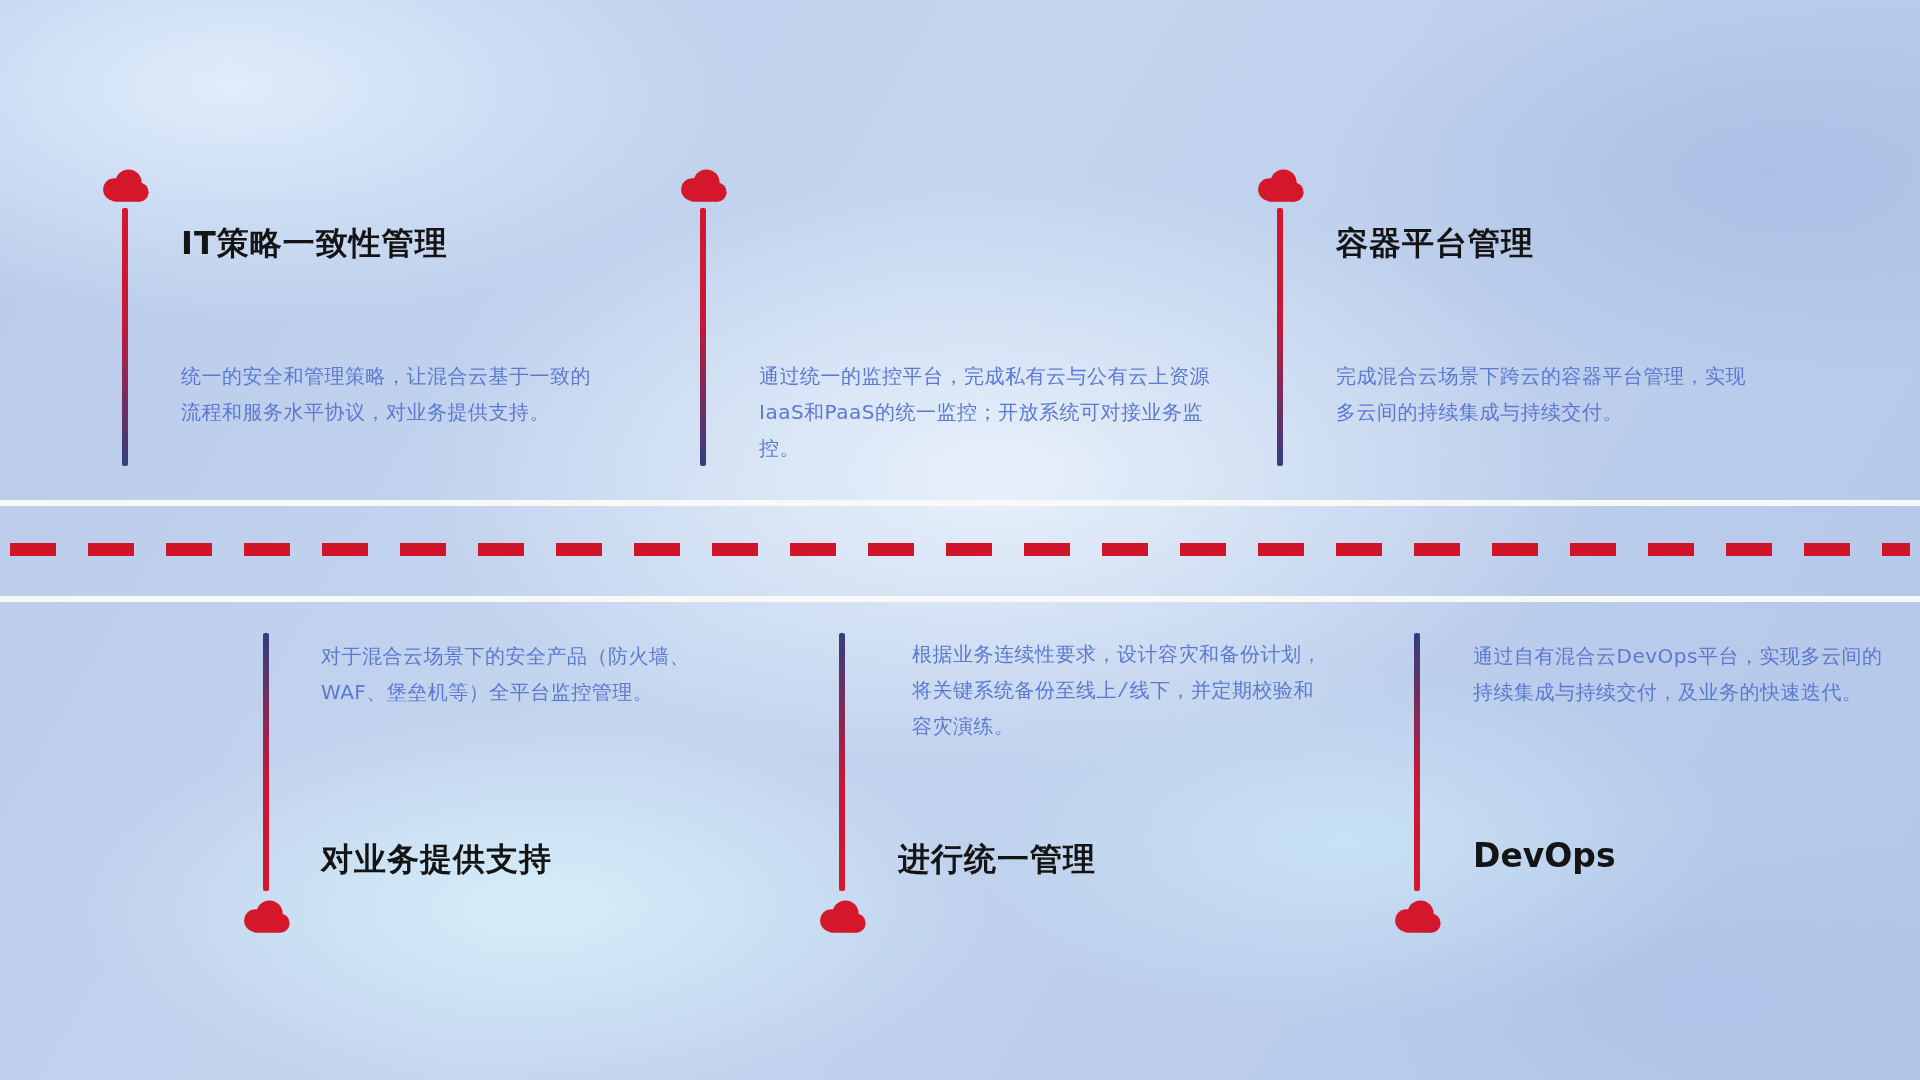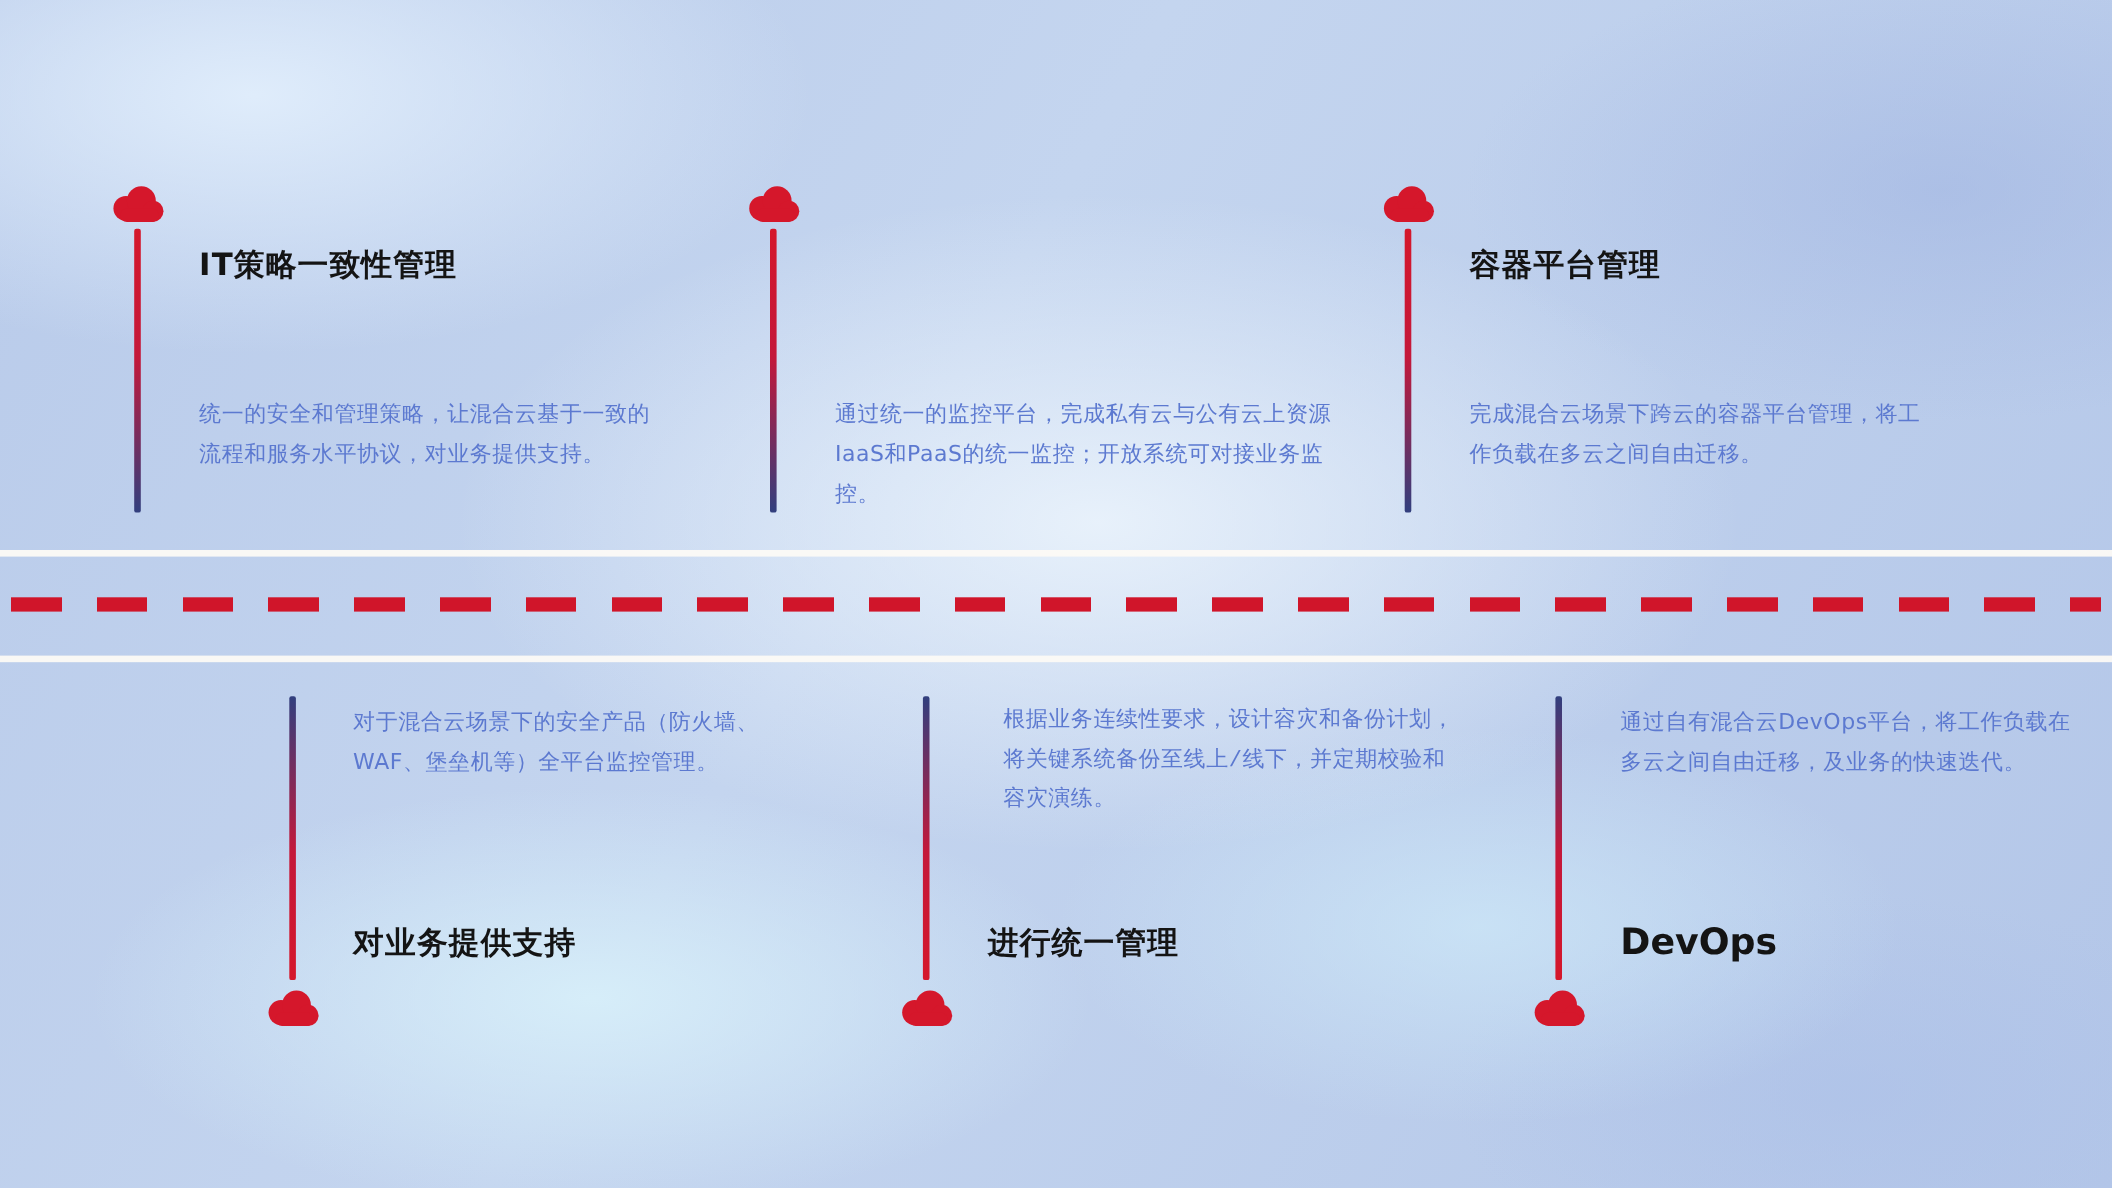--- a/index.html
+++ b/index.html
@@ -31,21 +31,21 @@
   
   .stick{position:absolute;width:6px;height:258px;border-radius:2px;}
   .stick.down{background:linear-gradient(180deg,#d5172b 0%,#c4183a 45%,#313f7e 100%);}
   .stick.up{background:linear-gradient(0deg,#d5172b 0%,#c4183a 45%,#313f7e 100%);}
   .cloud{position:absolute;width:56px;height:40px;}
   .cloud svg{width:100%;height:100%;display:block;}
 
   
   .item-title{
     position:absolute;margin:0;
-    font-size:28px;font-weight:700;color:#141414;letter-spacing:1px;white-space:nowrap;
+    font-size:32px;font-weight:700;color:#141414;letter-spacing:1px;white-space:nowrap;
   }
   .item-title.latin{font-size:33px;letter-spacing:0;}
   .item-desc{
     position:absolute;margin:0;
     font-size:20px;line-height:36px;color:#5c79d0;letter-spacing:0.5px;
   }
 </style>
 </head>
 <body>
 
@@ -81,21 +81,21 @@
   <div class="cloud" style="left:1252px;top:166px;">
     <svg viewBox="0 0 64 44" fill="#d5172b">
         <circle cx="20" cy="26" r="13"></circle>
         <circle cx="36" cy="18" r="15"></circle>
         <circle cx="48" cy="29" r="11"></circle>
         <rect x="14" y="26" width="40" height="14" rx="7"></rect>
       </svg>
   </div>
   <div class="stick down" style="left:1277px;top:208px;"></div>
   <h2 class="item-title" style="left:1336px;top:222px;">容器平台管理</h2>
-  <p class="item-desc" style="left:1336px;top:358px;width:420px;">完成混合云场景下跨云的容器平台管理，将工作负载在多云之间自由迁移。</p>
+  <p class="item-desc" style="left:1336px;top:358px;width:420px;">完成混合云场景下跨云的容器平台管理，实现多云间的持续集成与持续交付。</p>
 
   <div class="stick up" style="left:263px;top:633px;"></div>
   <div class="cloud" style="left:238px;top:897px;">
     <svg viewBox="0 0 64 44" fill="#d5172b">
         <circle cx="20" cy="26" r="13"></circle>
         <circle cx="36" cy="18" r="15"></circle>
         <circle cx="48" cy="29" r="11"></circle>
         <rect x="14" y="26" width="40" height="14" rx="7"></rect>
       </svg>
   </div>
@@ -116,16 +116,16 @@
 
   <div class="stick up" style="left:1414px;top:633px;"></div>
   <div class="cloud" style="left:1389px;top:897px;">
     <svg viewBox="0 0 64 44" fill="#d5172b">
         <circle cx="20" cy="26" r="13"></circle>
         <circle cx="36" cy="18" r="15"></circle>
         <circle cx="48" cy="29" r="11"></circle>
         <rect x="14" y="26" width="40" height="14" rx="7"></rect>
       </svg>
   </div>
-  <p class="item-desc" style="left:1473px;top:638px;width:420px;">通过自有混合云DevOps平台，将工作负载在多云之间自由迁移，及业务的快速迭代。</p>
+  <p class="item-desc" style="left:1473px;top:638px;width:420px;">通过自有混合云DevOps平台，实现多云间的持续集成与持续交付，及业务的快速迭代。</p>
   <h2 class="item-title latin" style="left:1473px;top:836px;">DevOps</h2>
 
 </div>
 
 </body></html>

